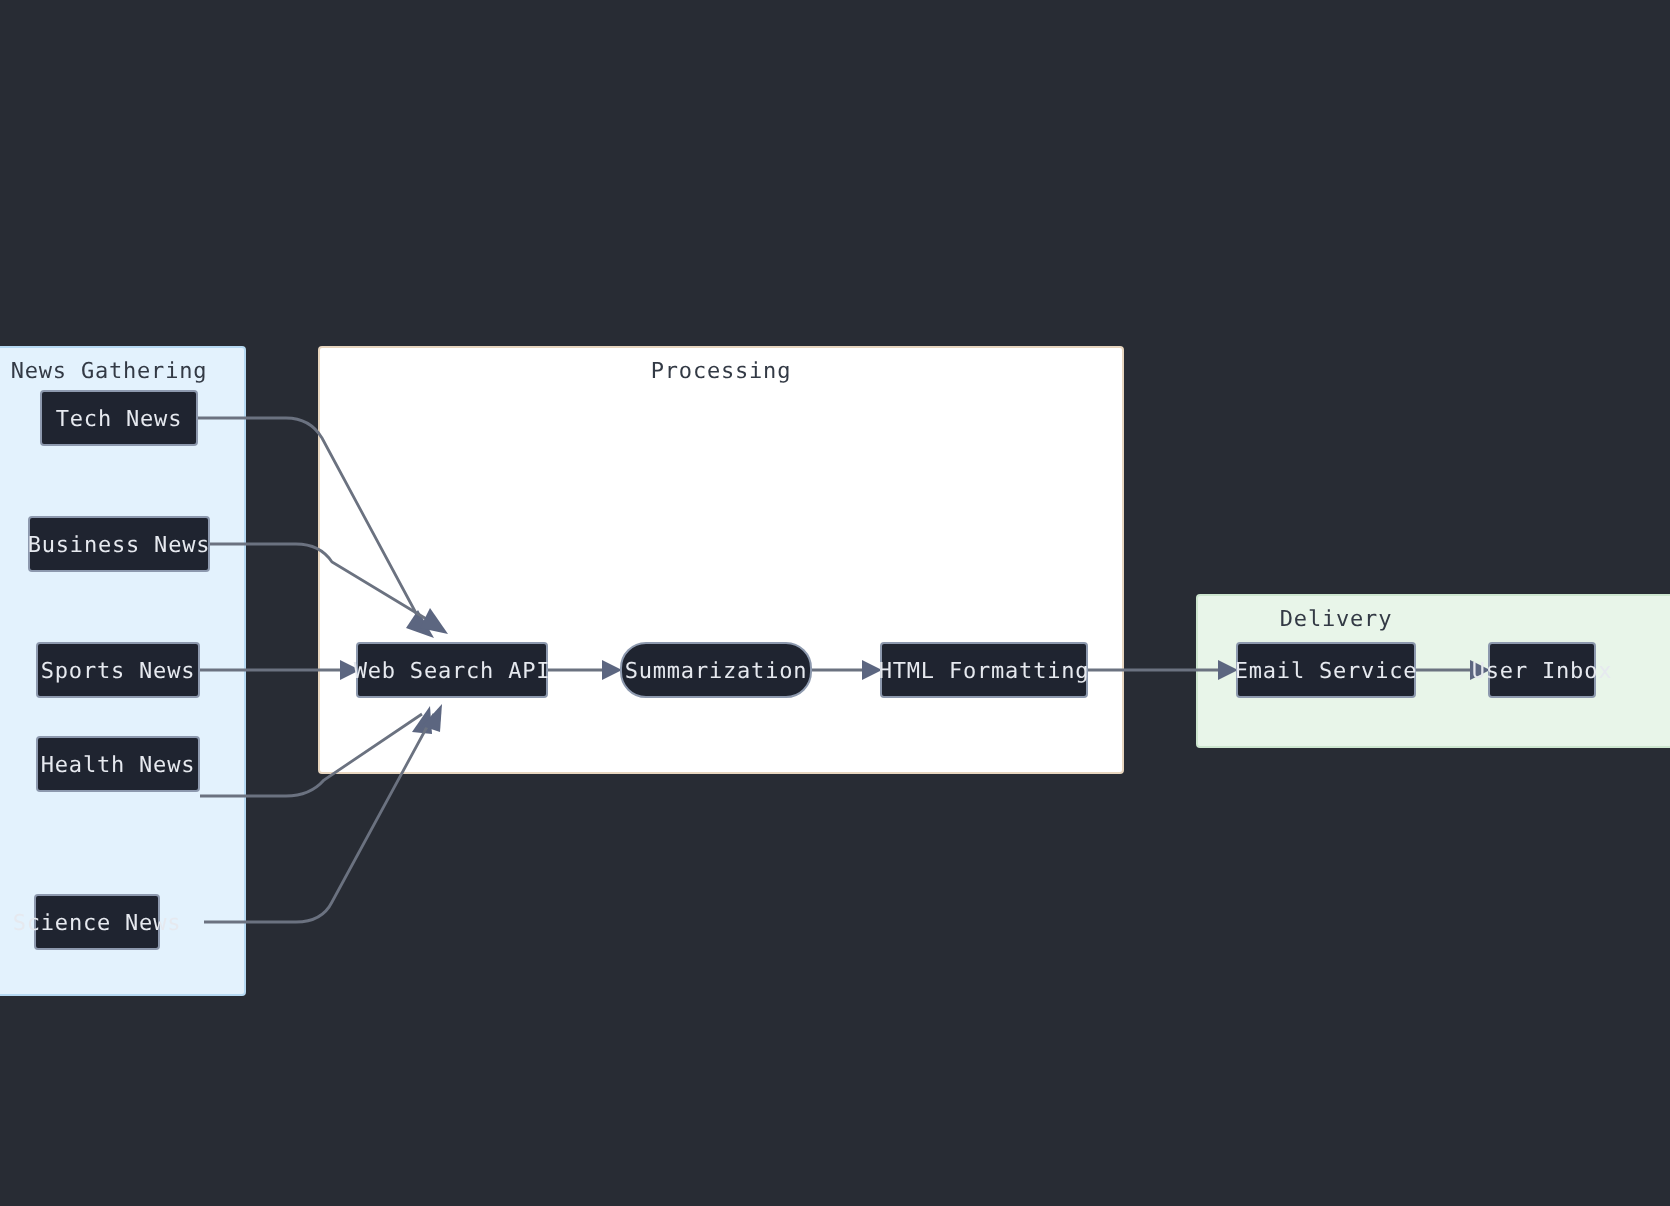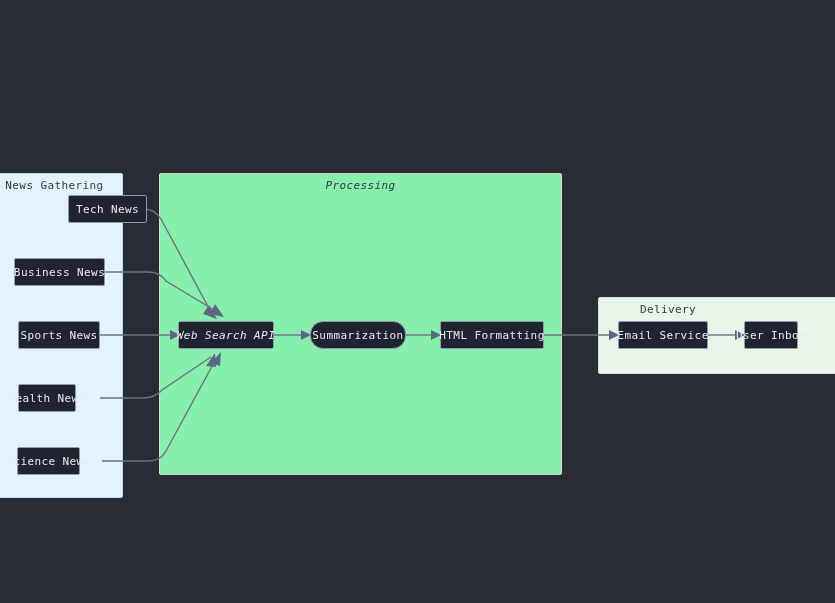--- a/index.html
+++ b/index.html
@@ -55,24 +55,23 @@
     top: 173px;
     width: 137px;
     height: 325px;
     background: #e3f2fd;
     border-color: #b6d9f2;
   }
   #cluster-processing {
     left: 159px;
     top: 173px;
     width: 403px;
-    height: 302px;
-    background: #86efac;
+    height: 214px;
+    background: #ffffff;
     border-color: #e8d6bf;
-    font-style: italic;
   }
   #cluster-delivery {
     left: 598px;
     top: 297px;
     width: 260px;
     height: 77px;
     background: #e8f5e9;
     border-color: #cde6cf;
   }
   #cluster-delivery .cluster-title {
@@ -89,27 +88,27 @@
     color: #e6e9ef;
     font-size: 11px;
     letter-spacing: 0.4px;
     display: flex;
     align-items: center;
     justify-content: center;
     white-space: nowrap;
     height: 28px;
   }
 
-  #node-tech-news      { left: 20px;  top: 195px; width: 79px; margin-left: 48px; }
+  #node-tech-news      { left: 20px;  top: 195px; width: 79px; }
   #node-business-news  { left: 14px;  top: 258px; width: 91px; }
   #node-sports-news    { left: 18px;  top: 321px; width: 82px; }
-  #node-health-news    { left: 18px;  top: 384px; width: 58px; }
+  #node-health-news    { left: 18px;  top: 368px; width: 82px; }
   #node-science-news   { left: 17px;  top: 447px; width: 63px; }
 
-  #node-web-search-api   { left: 178px; top: 321px; width: 96px; font-style: italic; }
+  #node-web-search-api   { left: 178px; top: 321px; width: 96px; }
   #node-summarization    { left: 310px; top: 321px; width: 96px; border-radius: 13px; }
   #node-html-formatting  { left: 440px; top: 321px; width: 104px; text-align: center; }
 
   #node-email-service  { left: 618px; top: 321px; width: 90px; }
   #node-user-inbox     { left: 744px; top: 321px; width: 54px; }
 
   .edge-path {
     fill: none;
     stroke: #6b7280;
     stroke-width: 1.4px;

